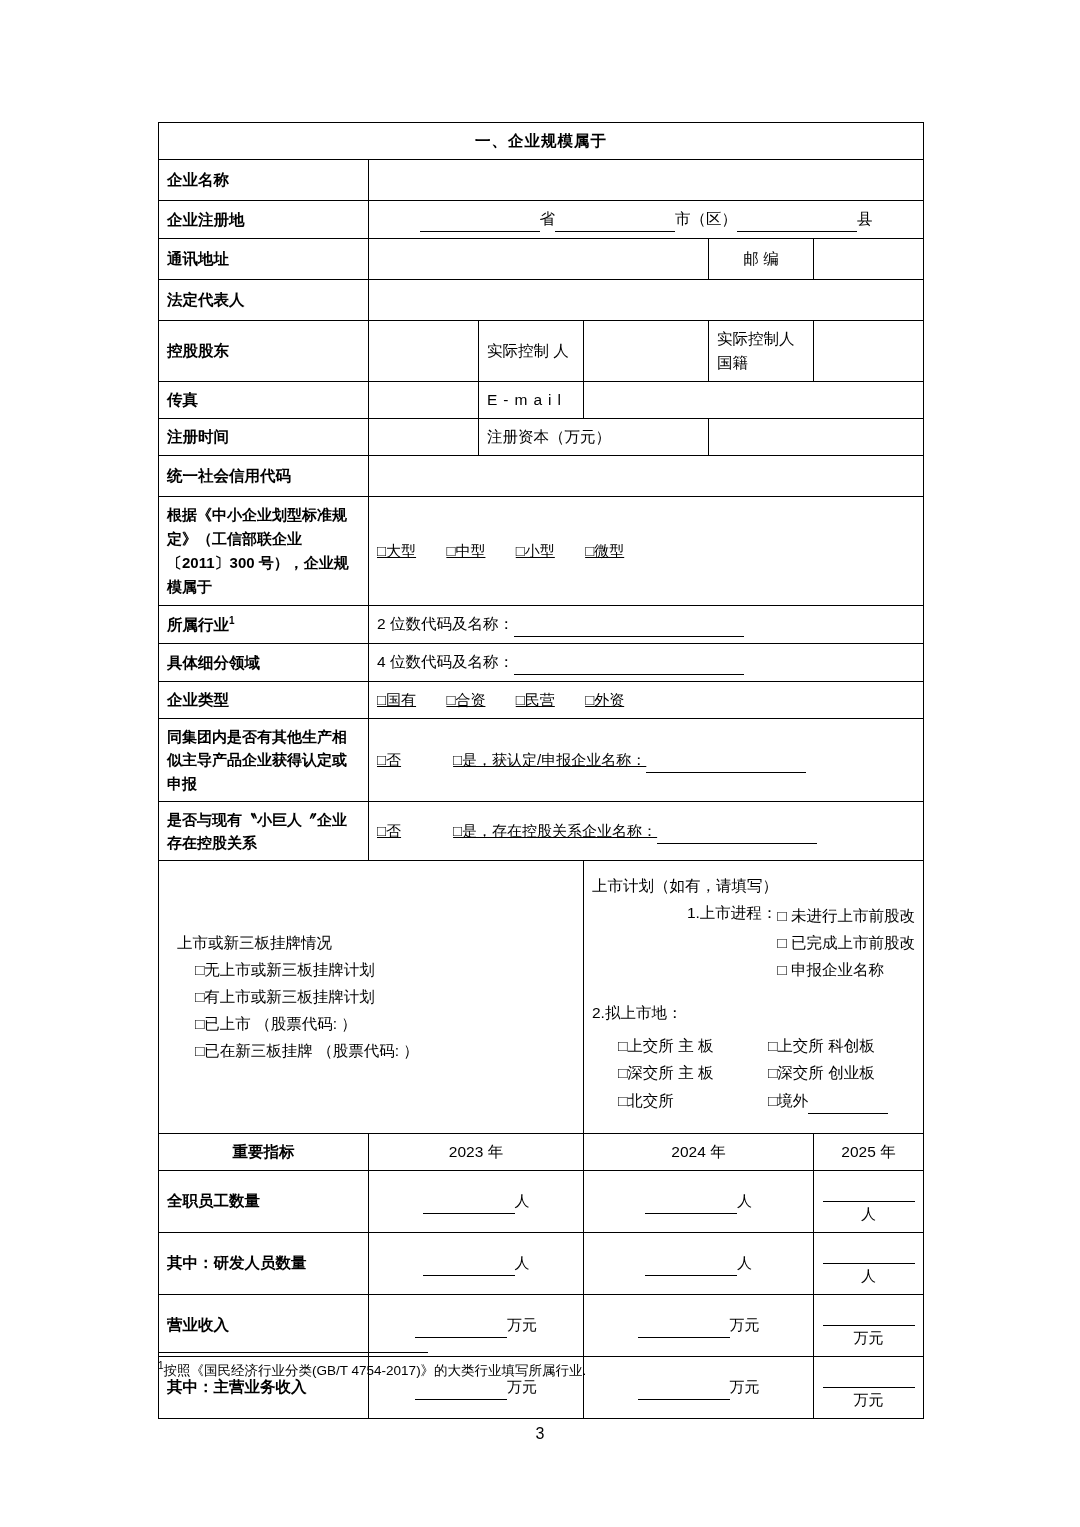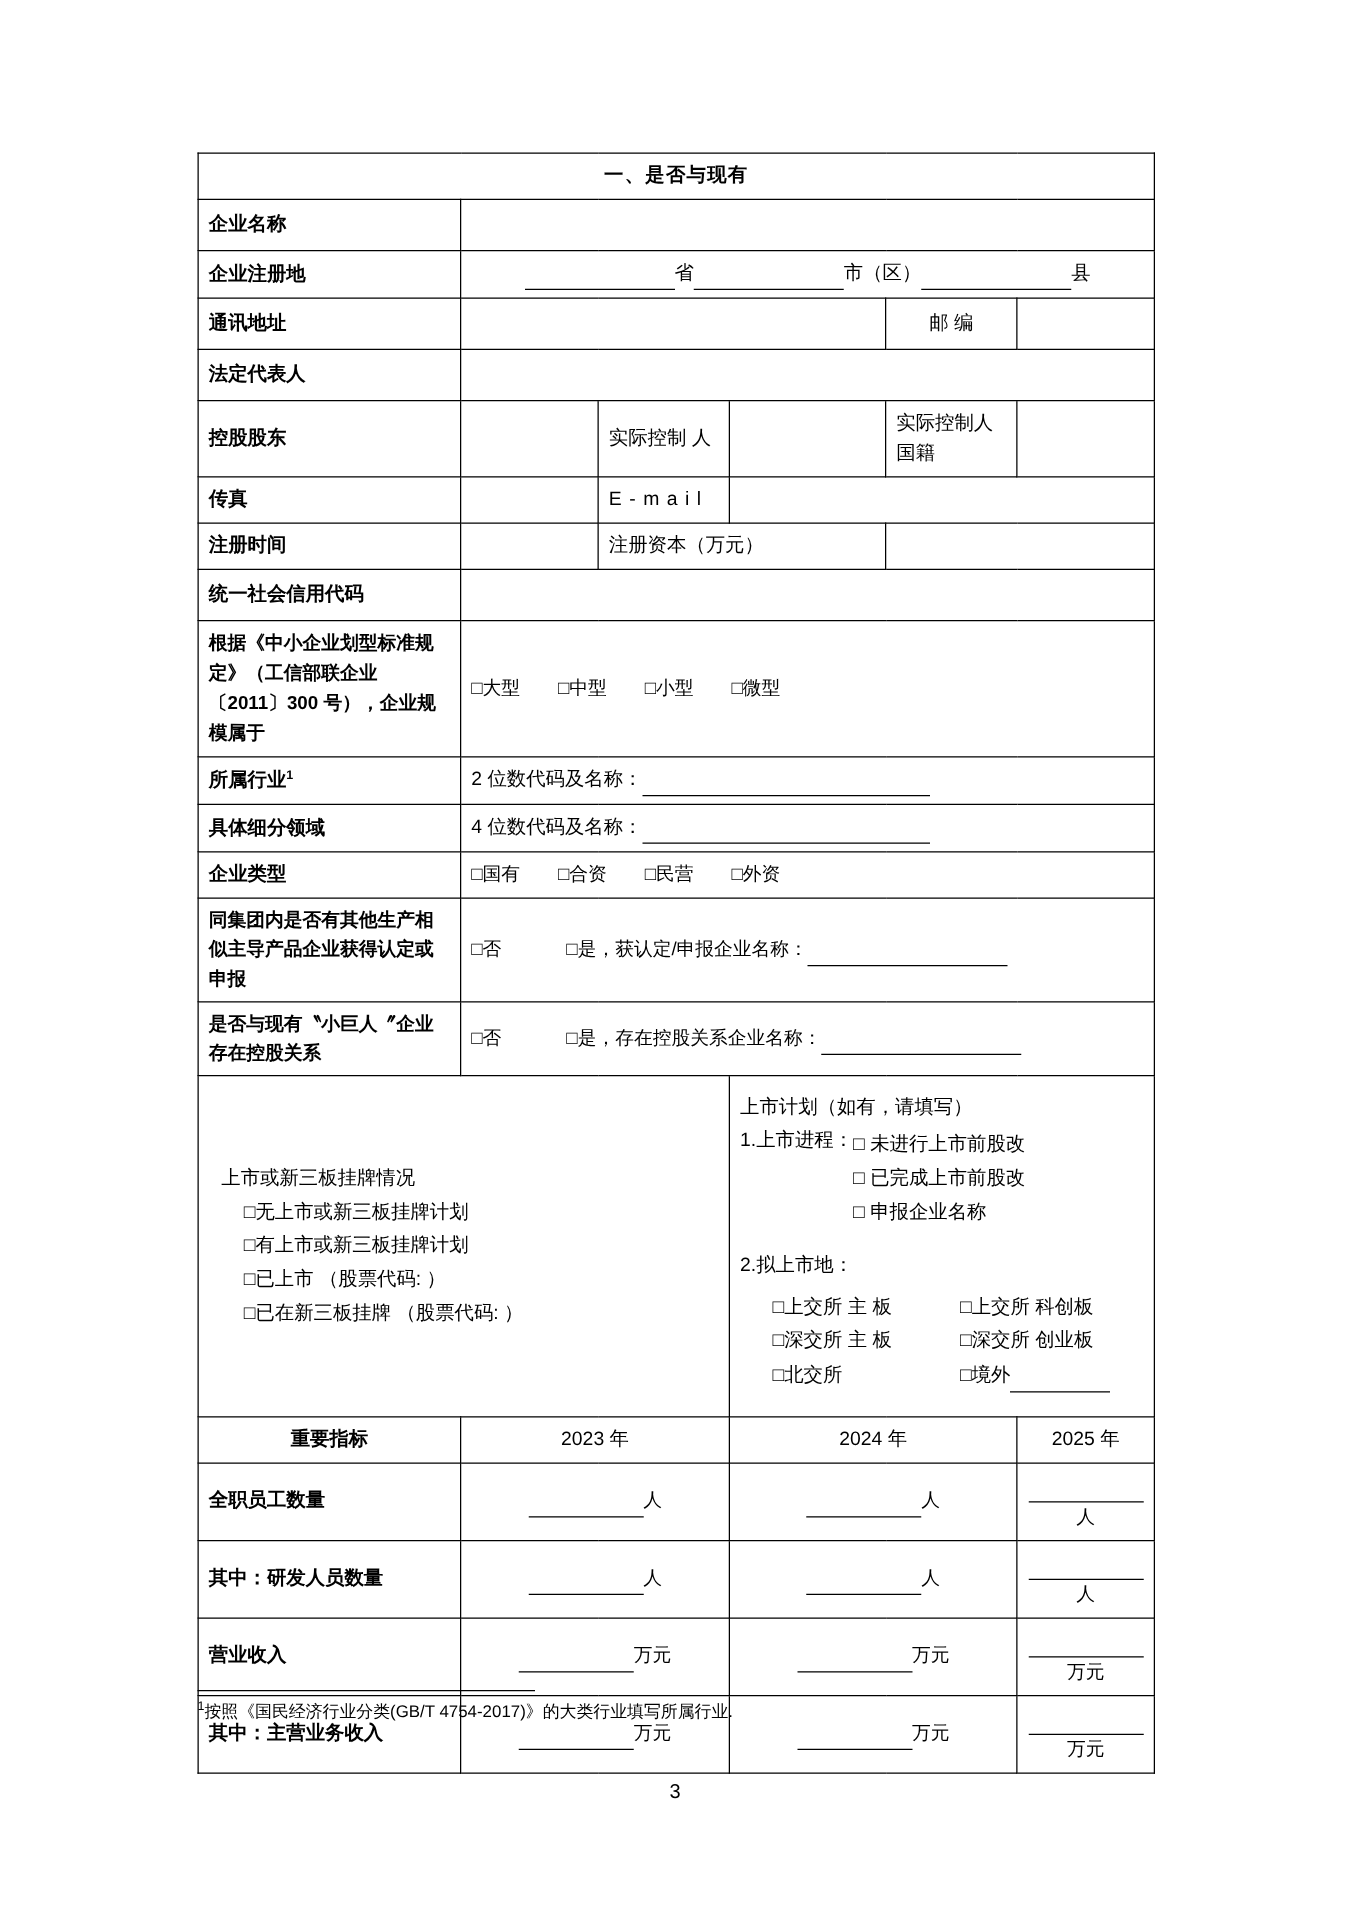--- a/index.html
+++ b/index.html
@@ -37,21 +37,21 @@
   .lbl{font-weight:bold;font-size:16px;}
   .lbl-sm{font-weight:normal;font-size:15px;}
   .spaced{letter-spacing:6px;}
   .h40{height:28px;}
   .center{text-align:center;}
   .ul{ text-decoration:none; border-bottom:1px solid #000; display:inline-block;}
   .u80{width:80px;}
   .u120{width:120px;}
   .u160{width:160px;}
   .u230{width:230px;}
-  .box{font-size:15px;}
+  .box{font-size:15px;text-decoration:underline;}
   .sup{font-size:10px;vertical-align:super;}
   .opts span{margin-right:26px;white-space:nowrap;}
   .listing-left div{margin:3px 0;}
   .listing-right div{margin:3px 0;}
   .indent{padding-left:26px;}
   .footnote-wrap{
     position:absolute;
     left:158px;
     top:1352px;
     width:765px;
@@ -82,21 +82,21 @@
       <col style="width:210px">
       <col style="width:110px">
       <col style="width:105px">
       <col style="width:125px">
       <col style="width:105px">
       <col style="width:110px">
     </colgroup>
 
     <tbody>
         <tr>
-      <td colspan="6" class="section-title">一、是否与现有</td>
+      <td colspan="6" class="section-title">一、企业规模属于</td>
     </tr>
 
     <tr>
       <td class="lbl">企业名称</td>
       <td colspan="5" class="h40"></td>
     </tr>
 
     <tr>
       <td class="lbl">企业注册地</td>
       <td colspan="5" class="center nowrapcell">
@@ -196,21 +196,21 @@
     <tr>
       <td colspan="3" class="listing-left" style="vertical-align:middle;padding:14px 10px;">
         <div style="padding-left:8px;">上市或新三板挂牌情况</div>
         <div class="indent">□无上市或新三板挂牌计划</div>
         <div class="indent">□有上市或新三板挂牌计划</div>
         <div class="indent">□已上市 （股票代码:            ）</div>
         <div class="indent">□已在新三板挂牌 （股票代码:            ）</div>
       </td>
       <td colspan="3" class="listing-right" style="vertical-align:top;padding:10px 8px;">
         <div>上市计划（如有，请填写）</div>
-        <div style="display:flex;">
+        <div style="display:flex;justify-content:flex-end;">
           <span>1.上市进程：</span>
           <span>
             <div>□  未进行上市前股改</div>
             <div>□  已完成上市前股改</div>
             <div>□  申报企业名称</div>
           </span>
         </div>
         <div style="height:10px;"></div>
         <div>2.拟上市地：</div>
         <div class="indent" style="display:flex;">

